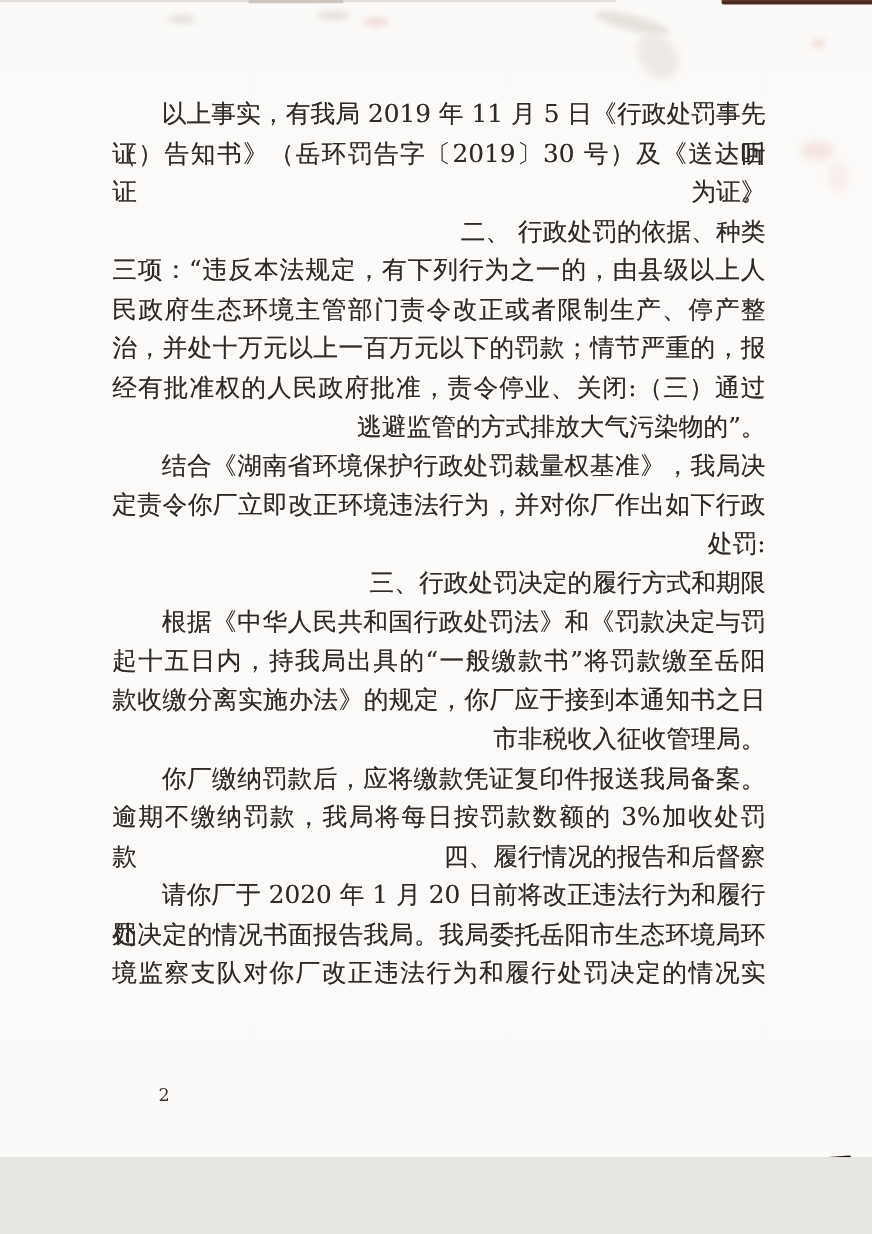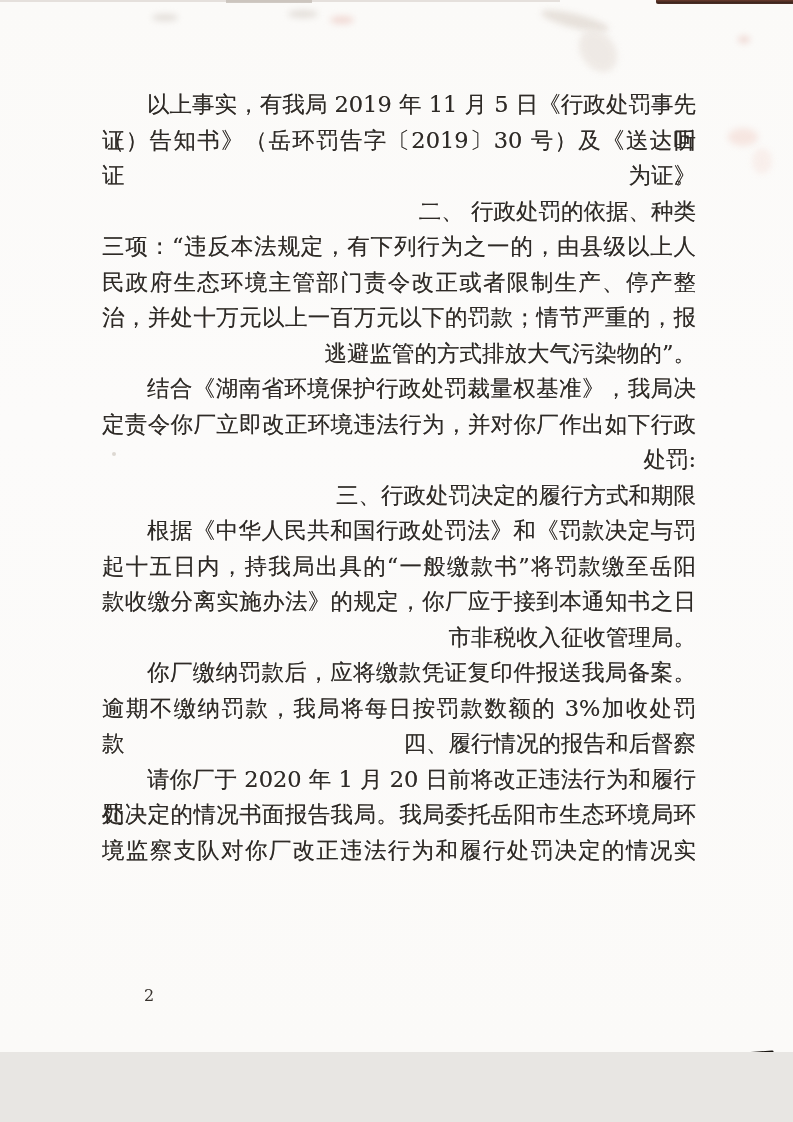--- a/index.html
+++ b/index.html
@@ -79,20 +79,21 @@
   <div class="art speck"></div>
 
   <main class="doc">
     <div class="line indent stretch">以上事实，有我局 2019 年 11 月 5 日《行政处罚事先（听</div>
     <div class="line stretch">证）告知书》（岳环罚告字〔2019〕30 号）及《送达回证》</div>
     <div class="line">为证。</div>
     <div class="line indent">二、 行政处罚的依据、种类</div>
     <div class="line stretch">三项：“违反本法规定，有下列行为之一的，由县级以上人</div>
     <div class="line stretch">民政府生态环境主管部门责令改正或者限制生产、停产整</div>
     <div class="line stretch">治，并处十万元以上一百万元以下的罚款；情节严重的，报</div>
+    <div class="line stretch">经有批准权的人民政府批准，责令停业、关闭:（三）通过</div>
     <div class="line">逃避监管的方式排放大气污染物的”。</div>
     <div class="line indent stretch">结合《湖南省环境保护行政处罚裁量权基准》，我局决</div>
     <div class="line stretch">定责令你厂立即改正环境违法行为，并对你厂作出如下行政</div>
     <div class="line">处罚:</div>
     <div class="line indent">三、行政处罚决定的履行方式和期限</div>
     <div class="line indent stretch">根据《中华人民共和国行政处罚法》和《罚款决定与罚</div>
     <div class="line stretch">起十五日内，持我局出具的“一般缴款书”将罚款缴至岳阳</div>
     <div class="line stretch">款收缴分离实施办法》的规定，你厂应于接到本通知书之日</div>
     <div class="line">市非税收入征收管理局。</div>
     <div class="line indent stretch">你厂缴纳罚款后，应将缴款凭证复印件报送我局备案。</div>

